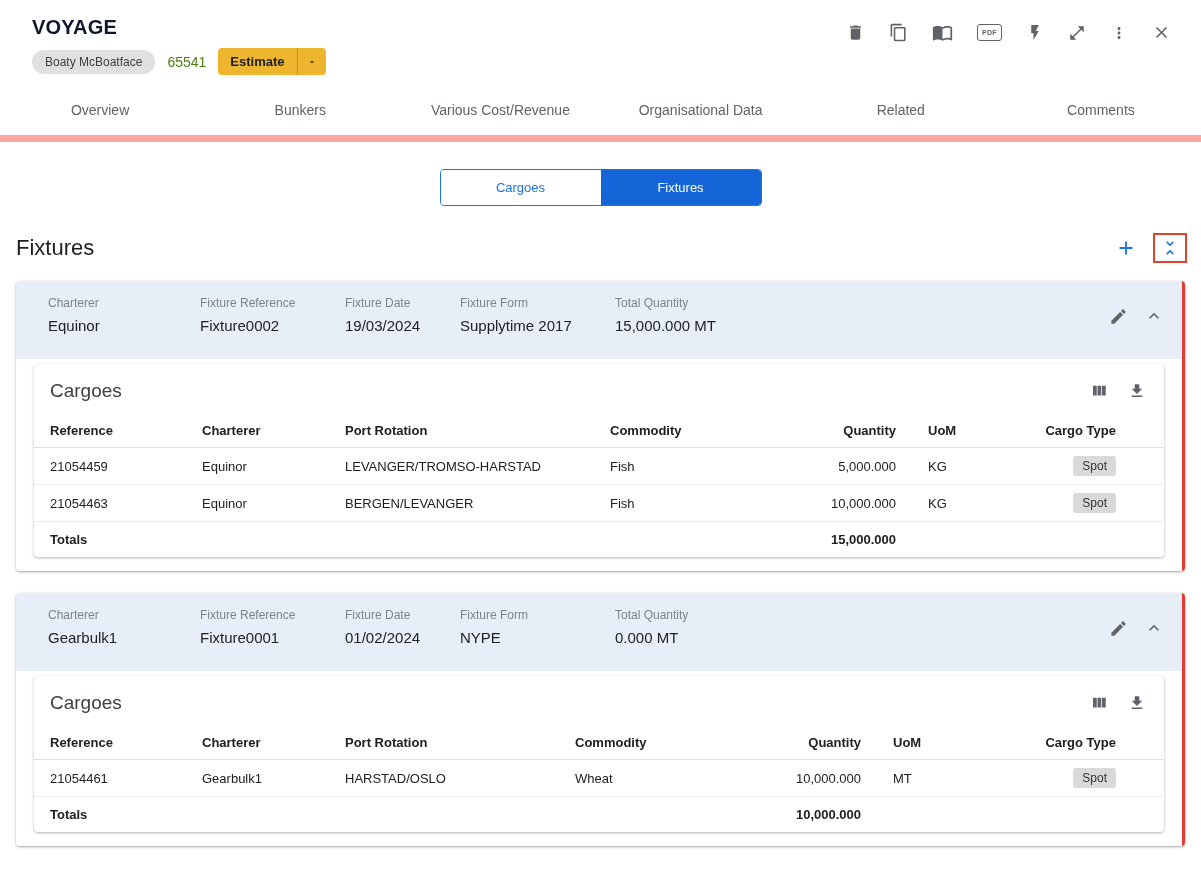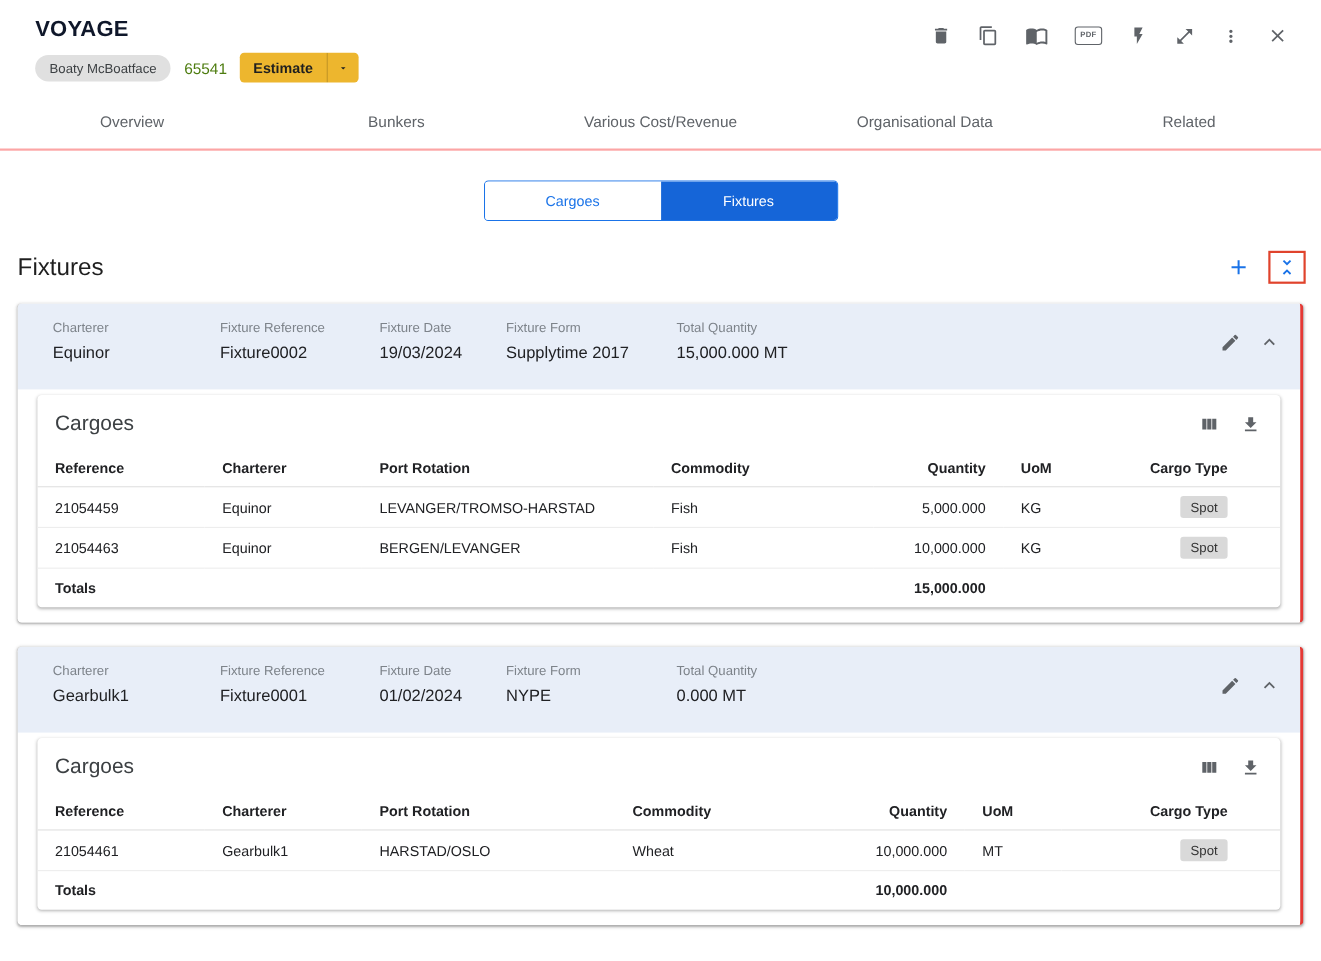--- a/index.html
+++ b/index.html
@@ -17,21 +17,21 @@
   .estimate-btn { background:#edb62e; border:none; border-radius:4px; padding:0; height:27px;
     display:flex; align-items:center; font-size:13px; font-weight:700; color:#1f1f1f; cursor:pointer; overflow:hidden; }
   .estimate-btn .lbl { padding:0 12px; }
   .estimate-btn .caret { padding:0 9px; height:100%; display:flex; align-items:center; border-left:1px solid rgba(0,0,0,.18); }
   .toolbar-icons { position:absolute; right:30px; top:22px; display:flex; align-items:center; gap:24px; }
   .icon-btn { background:none; border:none; padding:0; cursor:pointer; color:#5f6368; display:flex; align-items:center; }
   .icon-btn svg { display:block; }
   .pdf-box { width:25px; height:17px; border:1.7px solid #5f6368; border-radius:3px; display:flex; align-items:center; justify-content:center;
     font-size:7px; font-weight:700; color:#5f6368; letter-spacing:.3px; }
   
-  .tabs { display:flex; margin-top:12px; border-bottom:2px solid #fca5a5; }
+  .tabs { display:flex; margin-top:12px; border-bottom:7px solid #fca5a5; }
   .tab { flex:1; text-align:center; padding:15px 0 17px; font-size:14px; color:#5f6368; position:relative; cursor:pointer; white-space:nowrap; }
   .tab.active { color:#1a73e8; }
   .tab.active::after { content:""; position:absolute; left:0; right:0; bottom:-1px; height:2px; background:#1a73e8; }
   
   .toggle-wrap { display:flex; justify-content:center; margin-top:27px; }
   .toggle { display:flex; border:1px solid #1a73e8; border-radius:4px; overflow:hidden; }
   .toggle-btn { width:160px; height:35px; font-size:13px; display:flex; align-items:center; justify-content:center; cursor:pointer; border:none; background:none; }
   .toggle-btn.unselected { background:#ffffff; color:#1a73e8; }
   .toggle-btn.selected { background:#1565d8; color:#ffffff; }
   
@@ -123,20 +123,21 @@
     </button>
   </div>
 </header>
 
 <nav class="tabs">
   <div class="tab">Overview</div>
   <div class="tab">Bunkers</div>
   <div class="tab">Various Cost/Revenue</div>
   <div class="tab">Organisational Data</div>
   <div class="tab">Related</div>
+  <div class="tab">Comments</div>
 </nav>
 
 <div class="toggle-wrap">
   <div class="toggle">
     <button class="toggle-btn unselected">Cargoes</button>
     <button class="toggle-btn selected">Fixtures</button>
   </div>
 </div>
 
 <div class="section-head">

